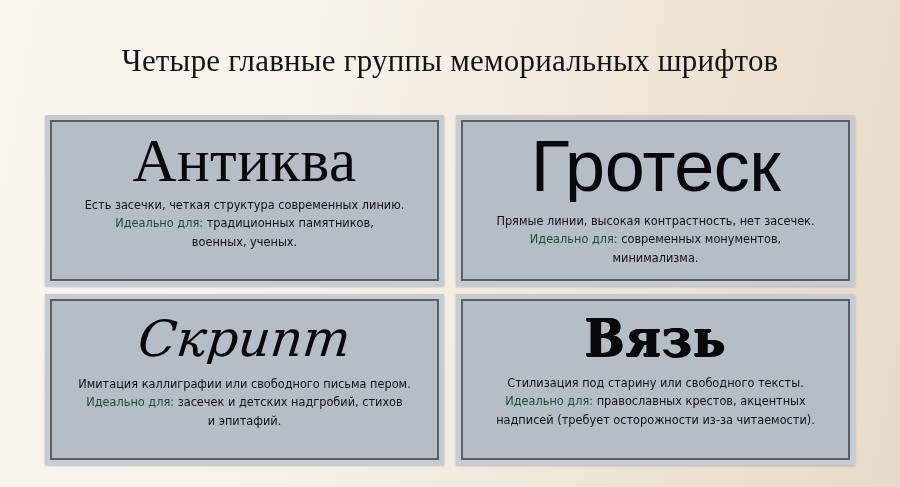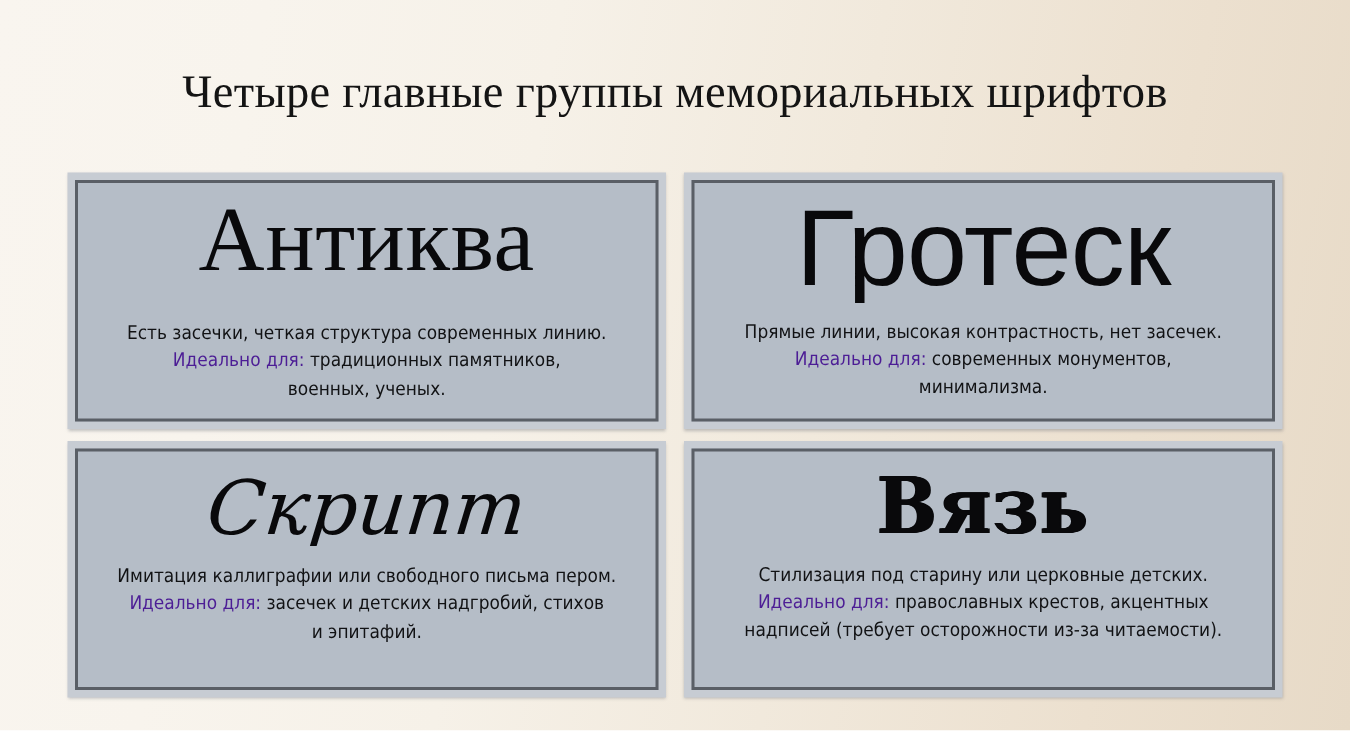--- a/index.html
+++ b/index.html
@@ -86,21 +86,21 @@
     line-height: 1;
     width: 100%;
     overflow: hidden;
   }
   .sample-antikva {
     font-family: "Liberation Serif", "DejaVu Serif", serif;
     font-size: 61px;
     font-weight: 400;
     letter-spacing: 0.5px;
     margin-top: 4px;
-    margin-bottom: 22px;
+    margin-bottom: 5px;
   }
   .sample-grotesk {
     font-family: "Liberation Sans", "DejaVu Sans", sans-serif;
     font-size: 72px;
     font-weight: 400;
     letter-spacing: -0.5px;
     margin-top: 4px;
     margin-bottom: 10px;
   }
   .sample-script {
@@ -130,21 +130,21 @@
     font-size: 12.6px;
     line-height: 1.38;
     color: #111214;
     text-align: center;
     width: 100%;
     margin: 0;
   }
   .desc + .desc { margin-top: 1px; }
 
   .ideal-label {
-    color: #4c1d95;
+    color: #14532d;
   }
 </style>
 </head>
 <body>
 
 <div id="slide">
 
   <div id="title">Четыре главные группы мемориальных шрифтов</div>
 
   <div id="grid">
@@ -181,21 +181,21 @@
           <span class="ideal-label">Идеально для:</span>
           <span>засечек и детских надгробий, стихов</span>
         </p>
         <p class="desc">и эпитафий.</p>
       </div>
     </div>
 
     <div class="card">
       <div class="card-inner">
         <div class="sample sample-vyaz">Вязь</div>
-        <p class="desc">Стилизация под старину или церковные детских.</p>
+        <p class="desc">Стилизация под старину или свободного тексты.</p>
         <p class="desc">
           <span class="ideal-label">Идеально для:</span>
           <span>православных крестов, акцентных</span>
         </p>
         <p class="desc">надписей (требует осторожности из-за читаемости).</p>
       </div>
     </div>
 
   </div>
 </div>

